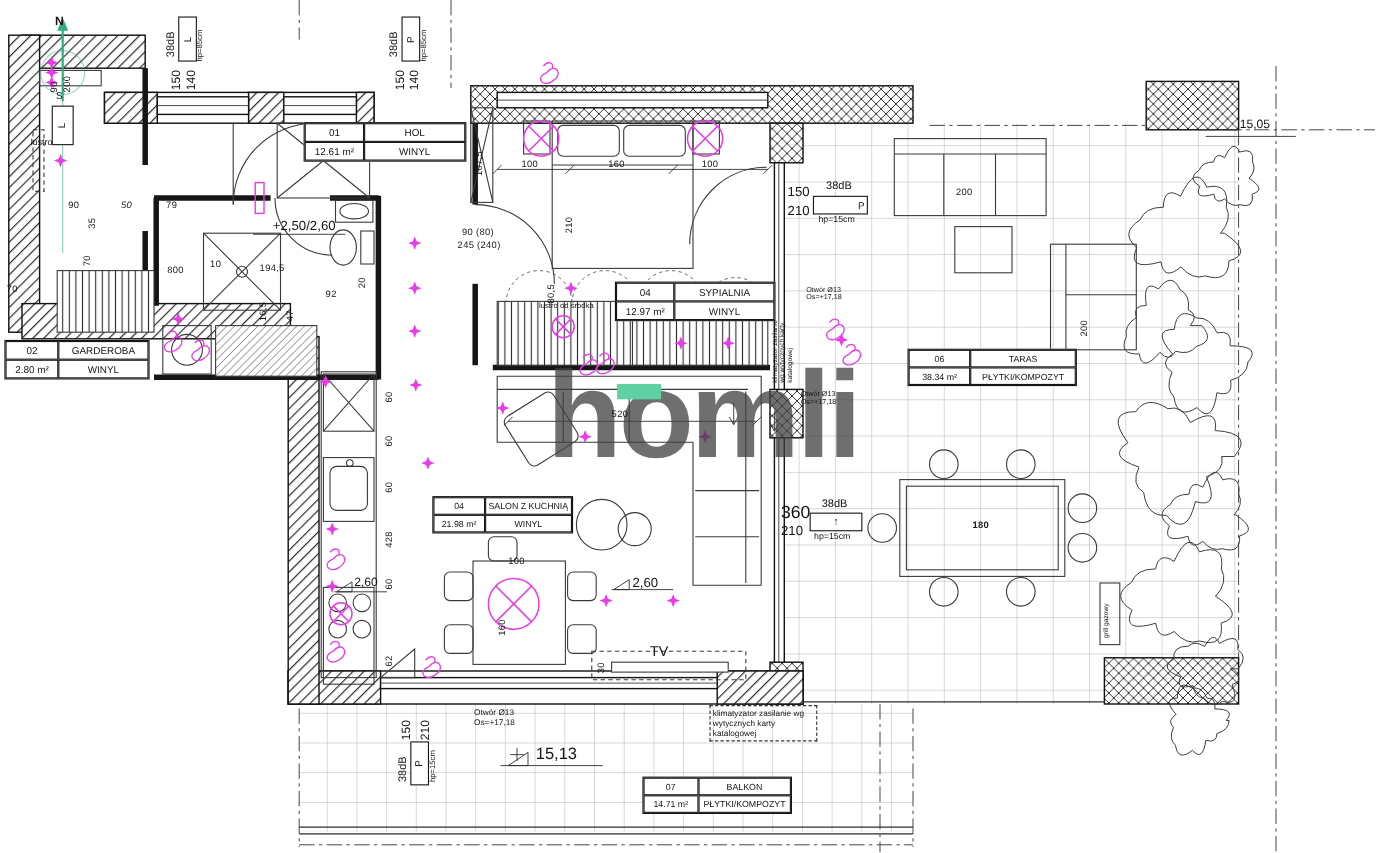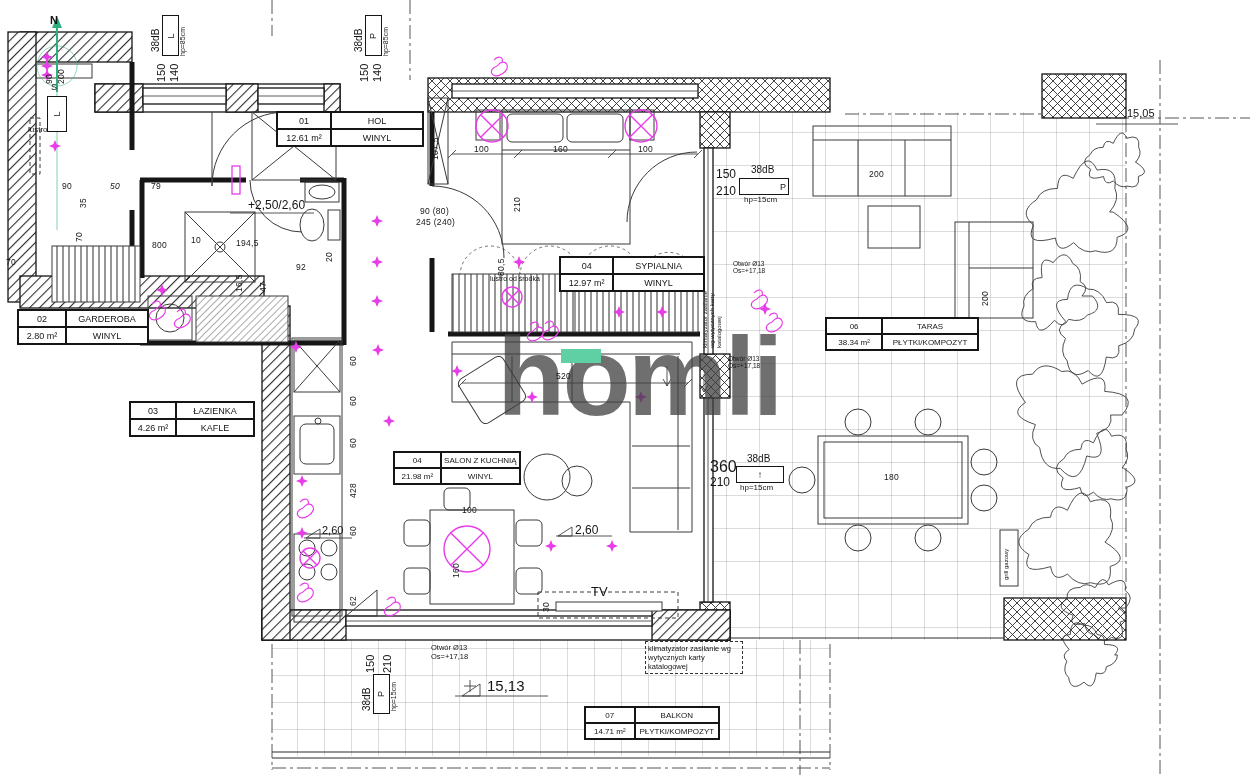--- a/index.html
+++ b/index.html
@@ -342,44 +342,38 @@
       <span class="dim" style="left: 6px; top: 257px;">70</span>
       <span class="dim rot" style="left: 348px; top: 366px;">60</span>
       <span class="dim rot" style="left: 348px; top: 406px;">60</span>
       <span class="dim rot" style="left: 348px; top: 448px;">60</span>
       <span class="dim rot" style="left: 348px; top: 498px;">428</span>
       <span class="dim rot" style="left: 348px; top: 536px;">60</span>
       <span class="dim rot" style="left: 348px; top: 606px;">62</span>
       <span class="dim rot" style="left: 451px; top: 578px;">160</span>
       <span class="dim" style="left: 462px; top: 505px;">100</span>
       <span class="dim rot" style="left: 541px; top: 612px;">30</span>
-      <span class="dim" style="left: 884px; top: 472px;">180</span>
+      <span class="dim" style="left: 884px; top: 472px; font-weight: bold;">180</span>
       <span class="dim" style="left: 869px; top: 169px;">200</span>
       <span class="dim rot" style="left: 980px; top: 306px;">200</span>
       <span class="dim rot" style="left: 44px; top: 84px;">90</span>
       <span class="dim rot" style="left: 56px; top: 84px;">200</span>
     </div>
 
 <div class="room-table" style="left:276px;top:111px;width:146px">
   <div class="rt-cell">01</div>
   <div class="rt-cell">HOL</div>
   <div class="rt-cell">12.61 m²</div>
   <div class="rt-cell">WINYL</div>
 </div>
-<div class="room-table" style="left:17px;top:309px;width:130px">
+<div class="room-table" style="left:4px;top:309px;width:130px">
   <div class="rt-cell">02</div>
   <div class="rt-cell">GARDEROBA</div>
   <div class="rt-cell">2.80 m²</div>
   <div class="rt-cell">WINYL</div>
-</div>
-<div class="room-table" style="left:129px;top:401px;width:124px">
-  <div class="rt-cell">03</div>
-  <div class="rt-cell">ŁAZIENKA</div>
-  <div class="rt-cell">4.26 m²</div>
-  <div class="rt-cell">KAFLE</div>
 </div>
 <div class="room-table" style="left:559px;top:256px;width:144px">
   <div class="rt-cell">04</div>
   <div class="rt-cell">SYPIALNIA</div>
   <div class="rt-cell">12.97 m²</div>
   <div class="rt-cell">WINYL</div>
 </div>
 <div class="room-table" style="left:393px;top:451px;width:126px;font-size:8px">
   <div class="rt-cell">04</div>
   <div class="rt-cell">SALON Z KUCHNIĄ</div>

